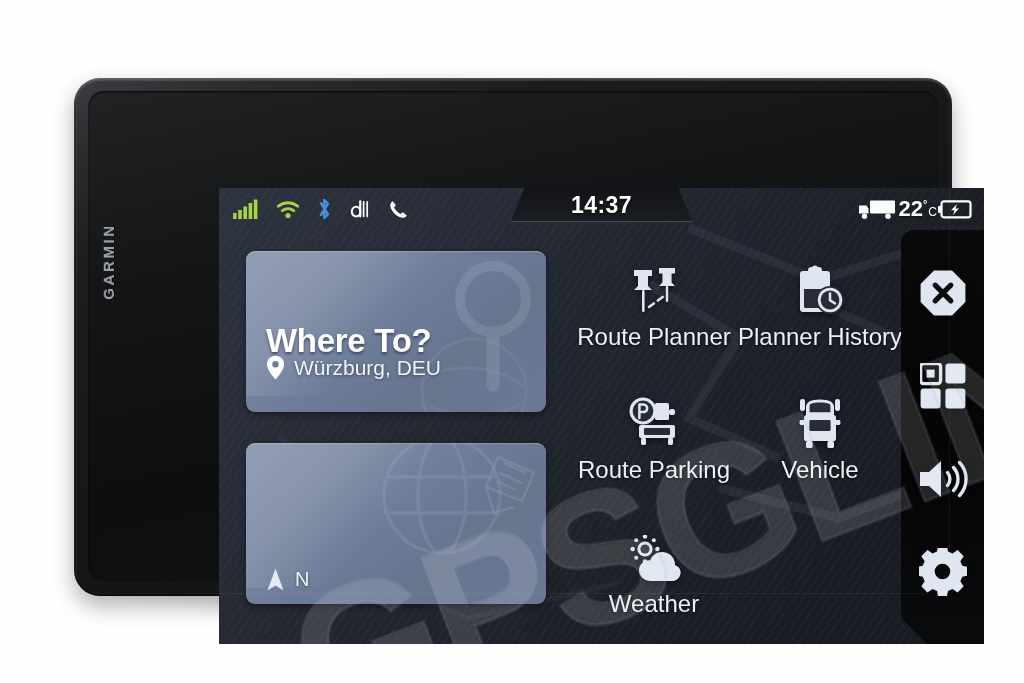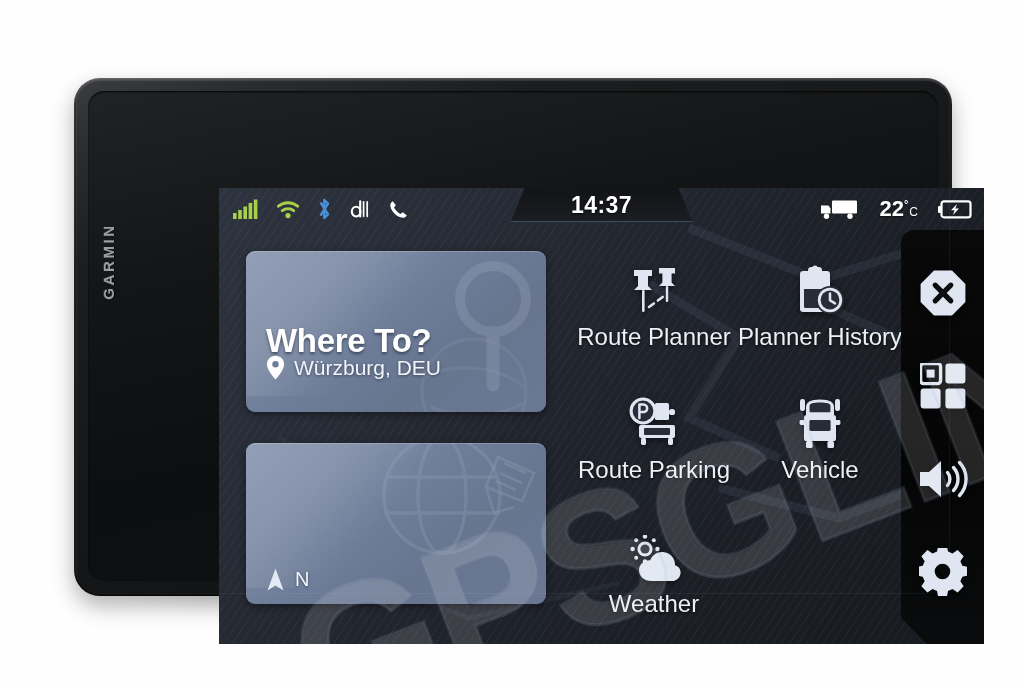--- a/index.html
+++ b/index.html
@@ -60,21 +60,21 @@
       repeating-linear-gradient(-56deg, rgba(255,255,255,.040) 0px, rgba(255,255,255,.040) 1px, rgba(0,0,0,0) 1px, rgba(0,0,0,0) 7px),
       linear-gradient(128deg,#2e343f 0%,#272c36 24%,#20242c 48%,#1b1e25 72%,#171a20 100%);
     padding-left: 12px;
   }
   
   .map-ghost{ position:absolute; inset:0; opacity:.30; pointer-events:none; }
 
   
   .statusbar{ position:absolute; left:0; top:0; width:100%; height:42px; z-index:6; }
   .sb-left{ position:absolute; left:14px; top:8px; display:flex; align-items:center; gap:17px; height:26px; }
-  .sb-right{ position:absolute; right:12px; top:8px; display:flex; align-items:center; gap:20px; height:26px; }
+  .sb-right{ position:absolute; right:12px; top:8px; display:flex; align-items:center; gap:1px; height:26px; }
 
   
   .clock-notch{
     position:absolute; left:50%; top:-2px; transform:translateX(-50%);
     width:182px; height:36px;
     background:linear-gradient(180deg,#121316 0%,#17191d 62%,#1b1e23 100%);
     clip-path:polygon(15px 0, 167px 0, 182px 36px, 0 36px);
     box-shadow:0 1px 0 rgba(120,140,170,.30);
   }
   .clock-notch::after{

